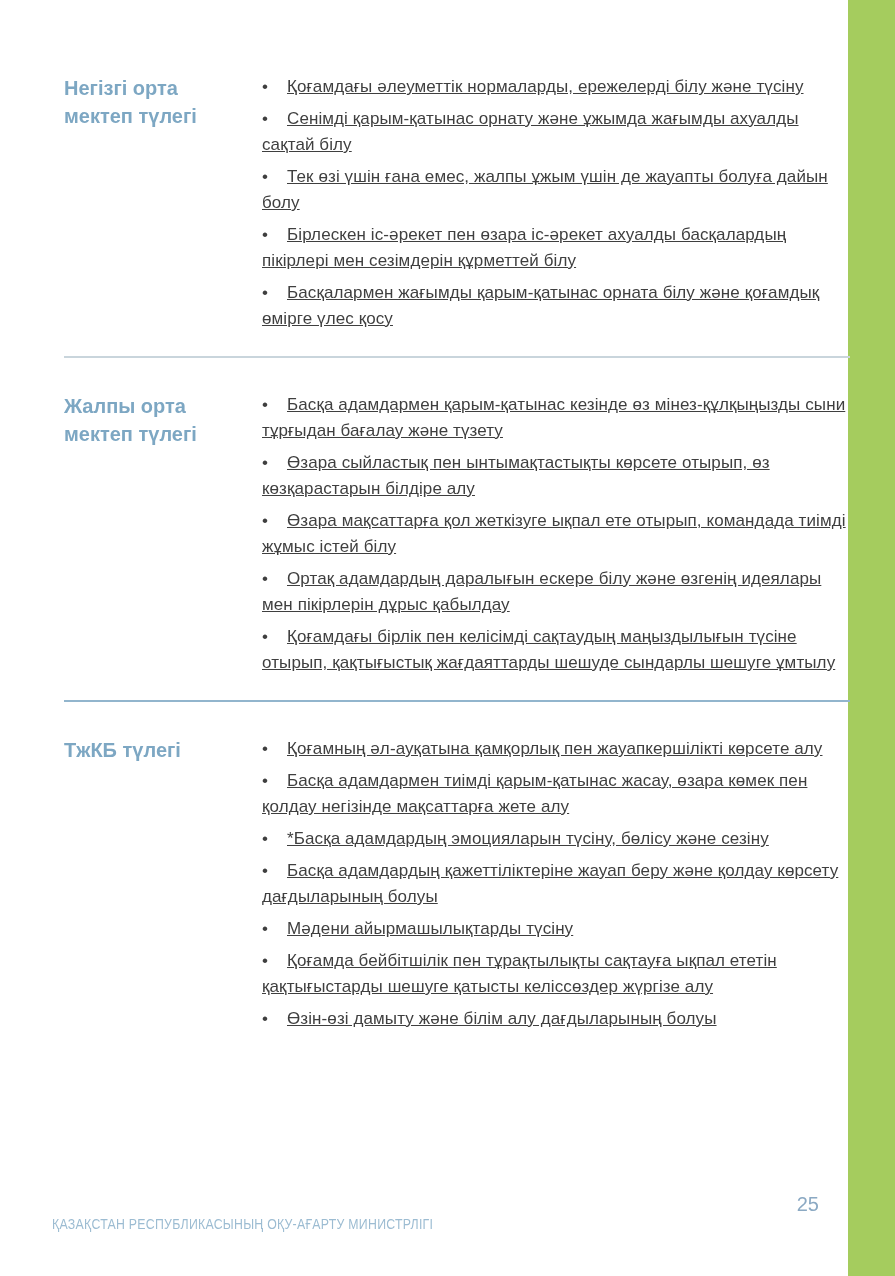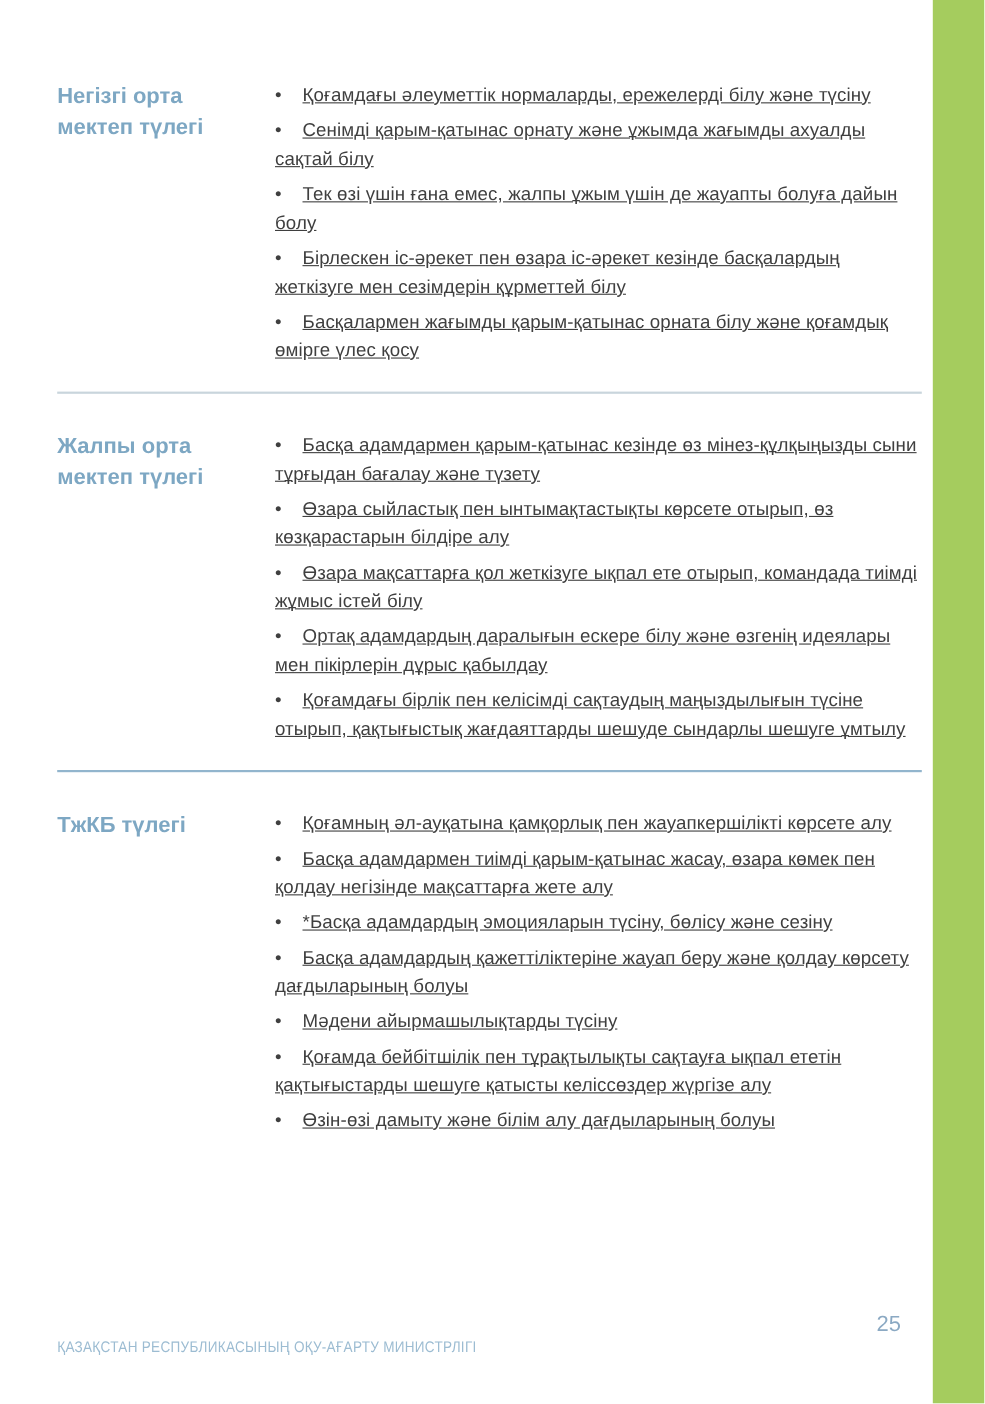--- a/index.html
+++ b/index.html
@@ -16,21 +16,21 @@
     background: #ffffff;
   }
   .green-bar {
     position: absolute;
     top: 0; right: 0;
     width: 47px; height: 1276px;
     background: #a5cc5e;
   }
   .content {
     position: absolute;
-    top: 0; left: 0;
+    top: 0; left: 12px;
     width: 838px;
     padding: 74px 0 0 52px;
   }
   .section {
     display: flex;
     align-items: flex-start;
   }
   .section-heading {
     width: 198px;
     flex: 0 0 198px;
@@ -91,21 +91,21 @@
   <div class="green-bar"></div>
 
   <div class="content">
 
     <div class="section">
       <div class="section-heading">Негізгі орта мектеп түлегі</div>
       <div class="section-body">
         <div class="bullet-item"><span class="bullet-glyph">•</span><span>Қоғамдағы әлеуметтік нормаларды, ережелерді білу және түсіну</span></div>
         <div class="bullet-item"><span class="bullet-glyph">•</span><span>Сенімді қарым-қатынас орнату және ұжымда жағымды ахуалды сақтай білу</span></div>
         <div class="bullet-item"><span class="bullet-glyph">•</span><span>Тек өзі үшін ғана емес, жалпы ұжым үшін де жауапты болуға дайын болу</span></div>
-        <div class="bullet-item"><span class="bullet-glyph">•</span><span>Бірлескен іс-әрекет пен өзара іс-әрекет кезінде басқалардың жеткізуге мен сезімдерін құрметтей білу</span></div>
+        <div class="bullet-item"><span class="bullet-glyph">•</span><span>Бірлескен іс-әрекет пен өзара іс-әрекет ахуалды басқалардың пікірлері мен сезімдерін құрметтей білу</span></div>
         <div class="bullet-item"><span class="bullet-glyph">•</span><span>Басқалармен жағымды қарым-қатынас орната білу және қоғамдық өмірге үлес қосу</span></div>
       </div>
     </div>
 
     <hr class="divider light">
 
     <div class="section">
       <div class="section-heading">Жалпы орта мектеп түлегі</div>
       <div class="section-body">
         <div class="bullet-item"><span class="bullet-glyph">•</span><span>Басқа адамдармен қарым-қатынас кезінде өз мінез-құлқыңызды сыни тұрғыдан бағалау және түзету</span></div>

